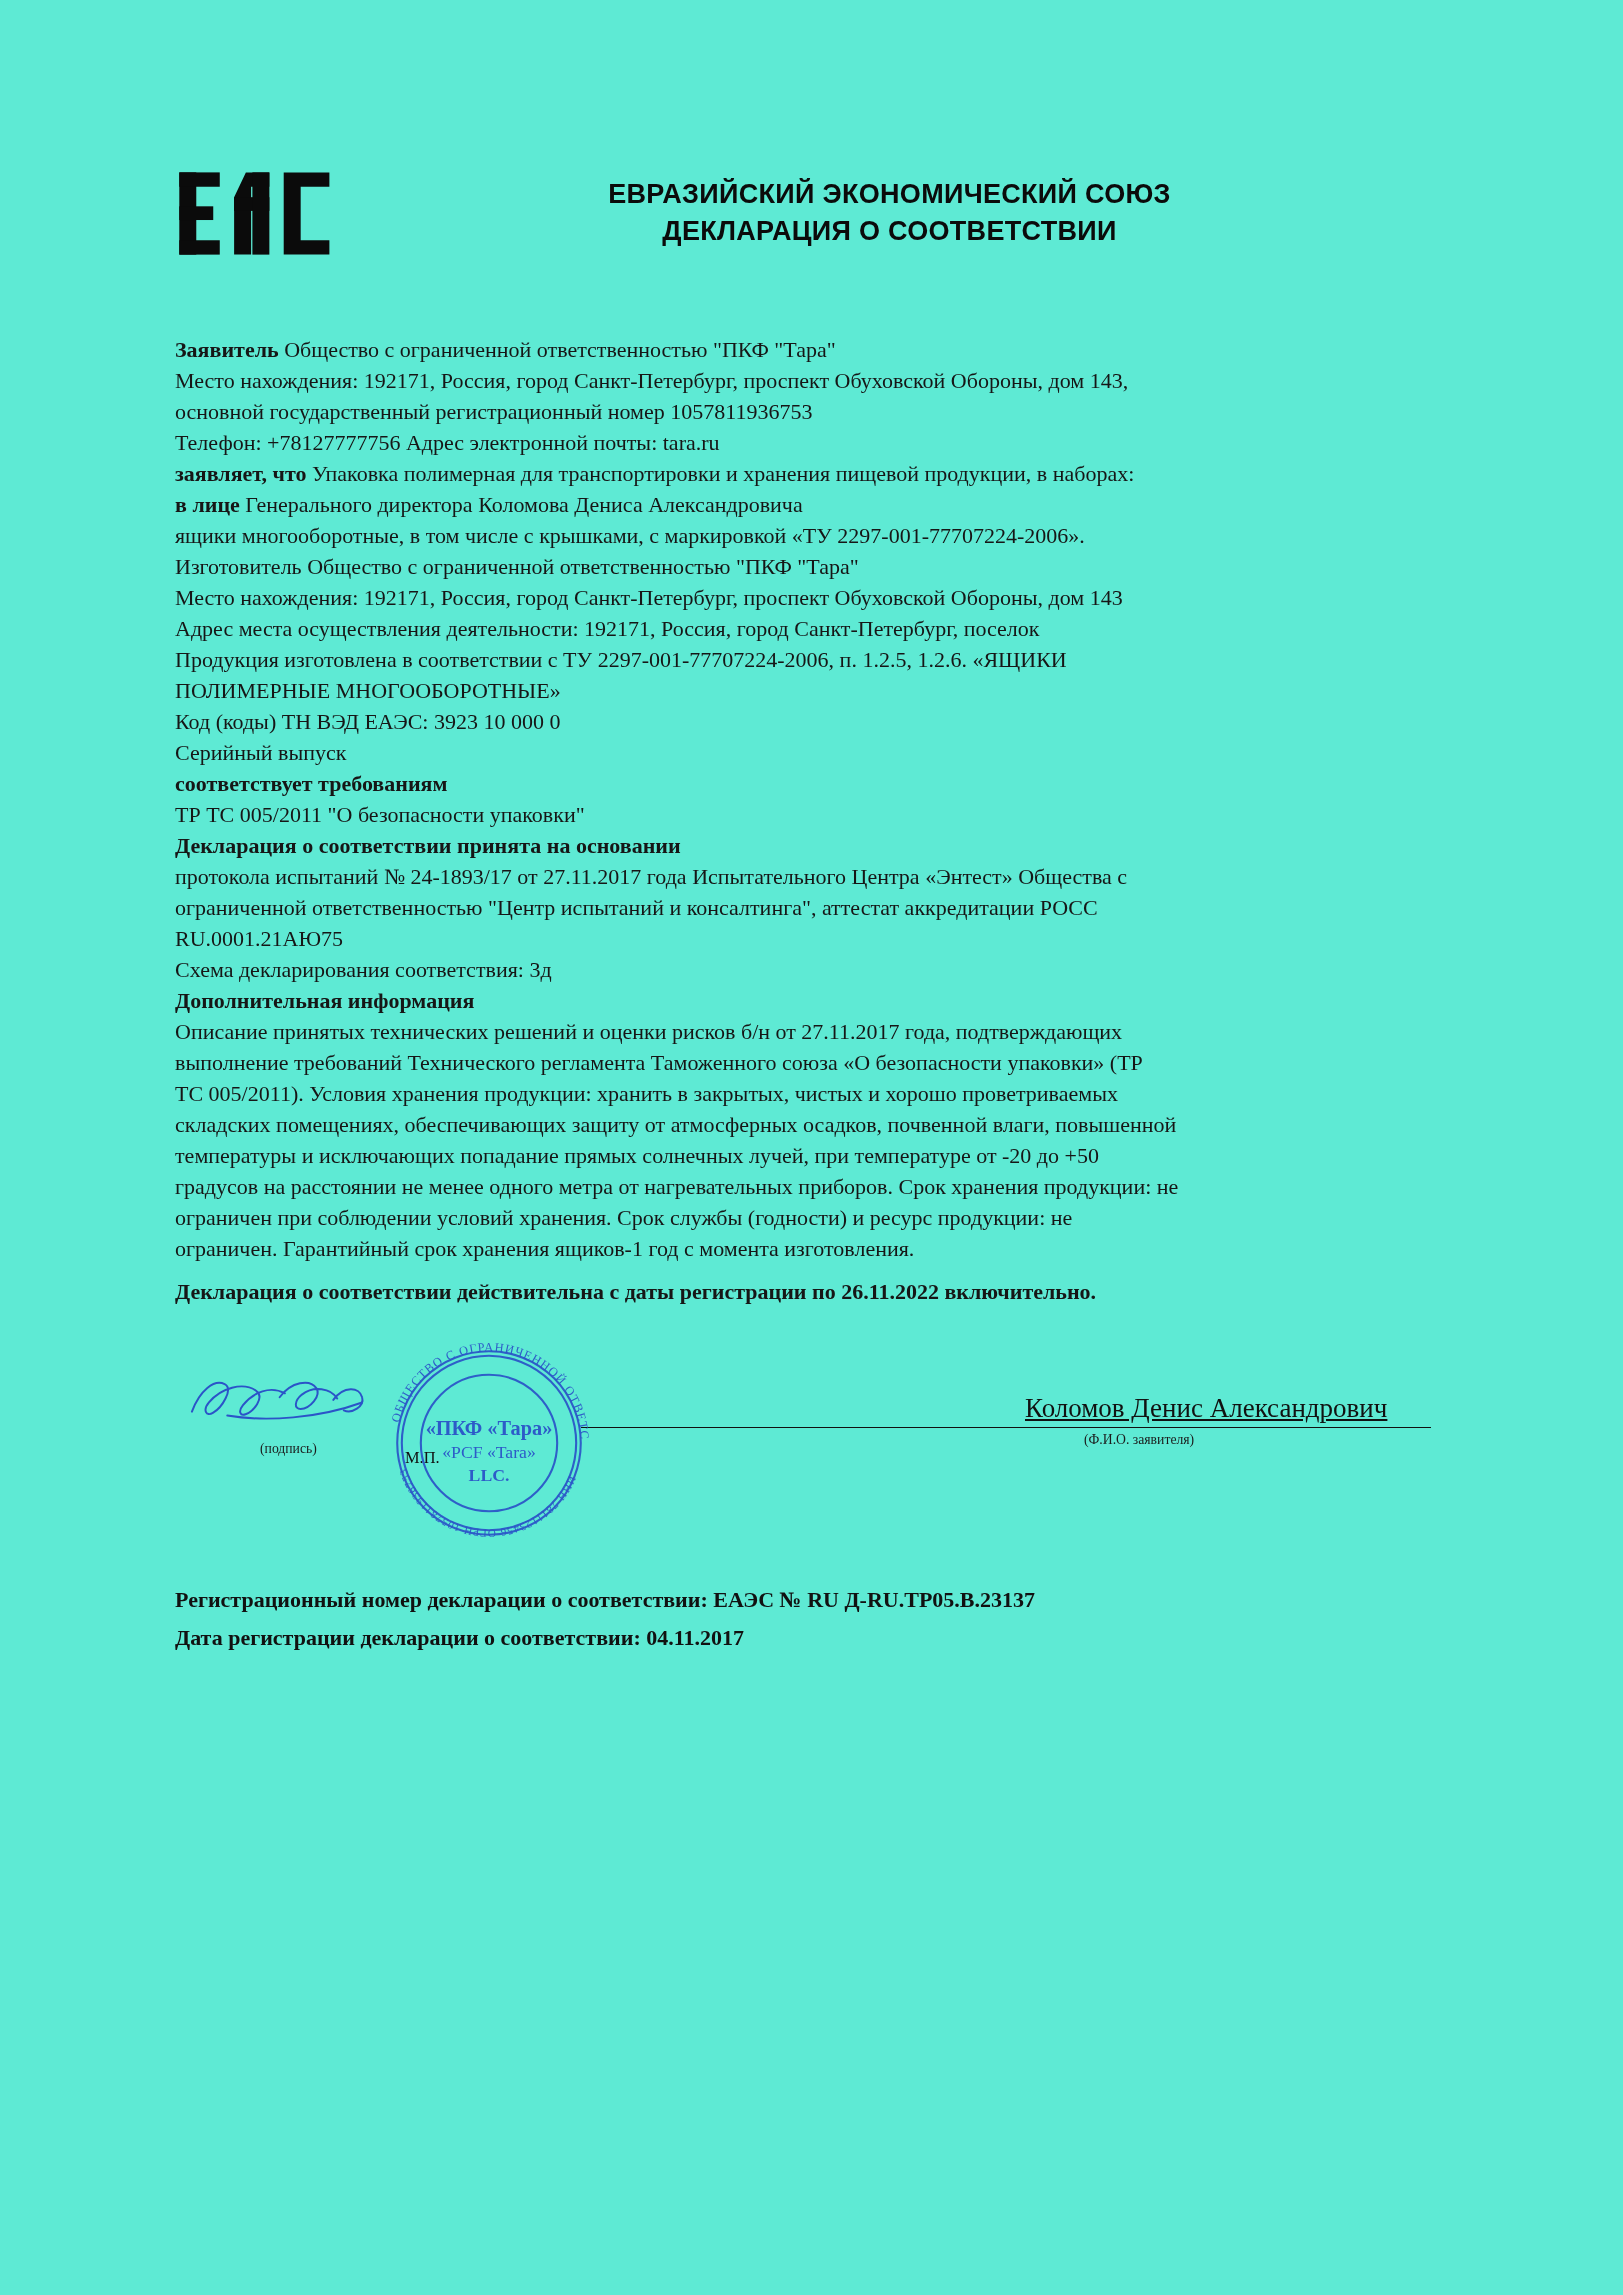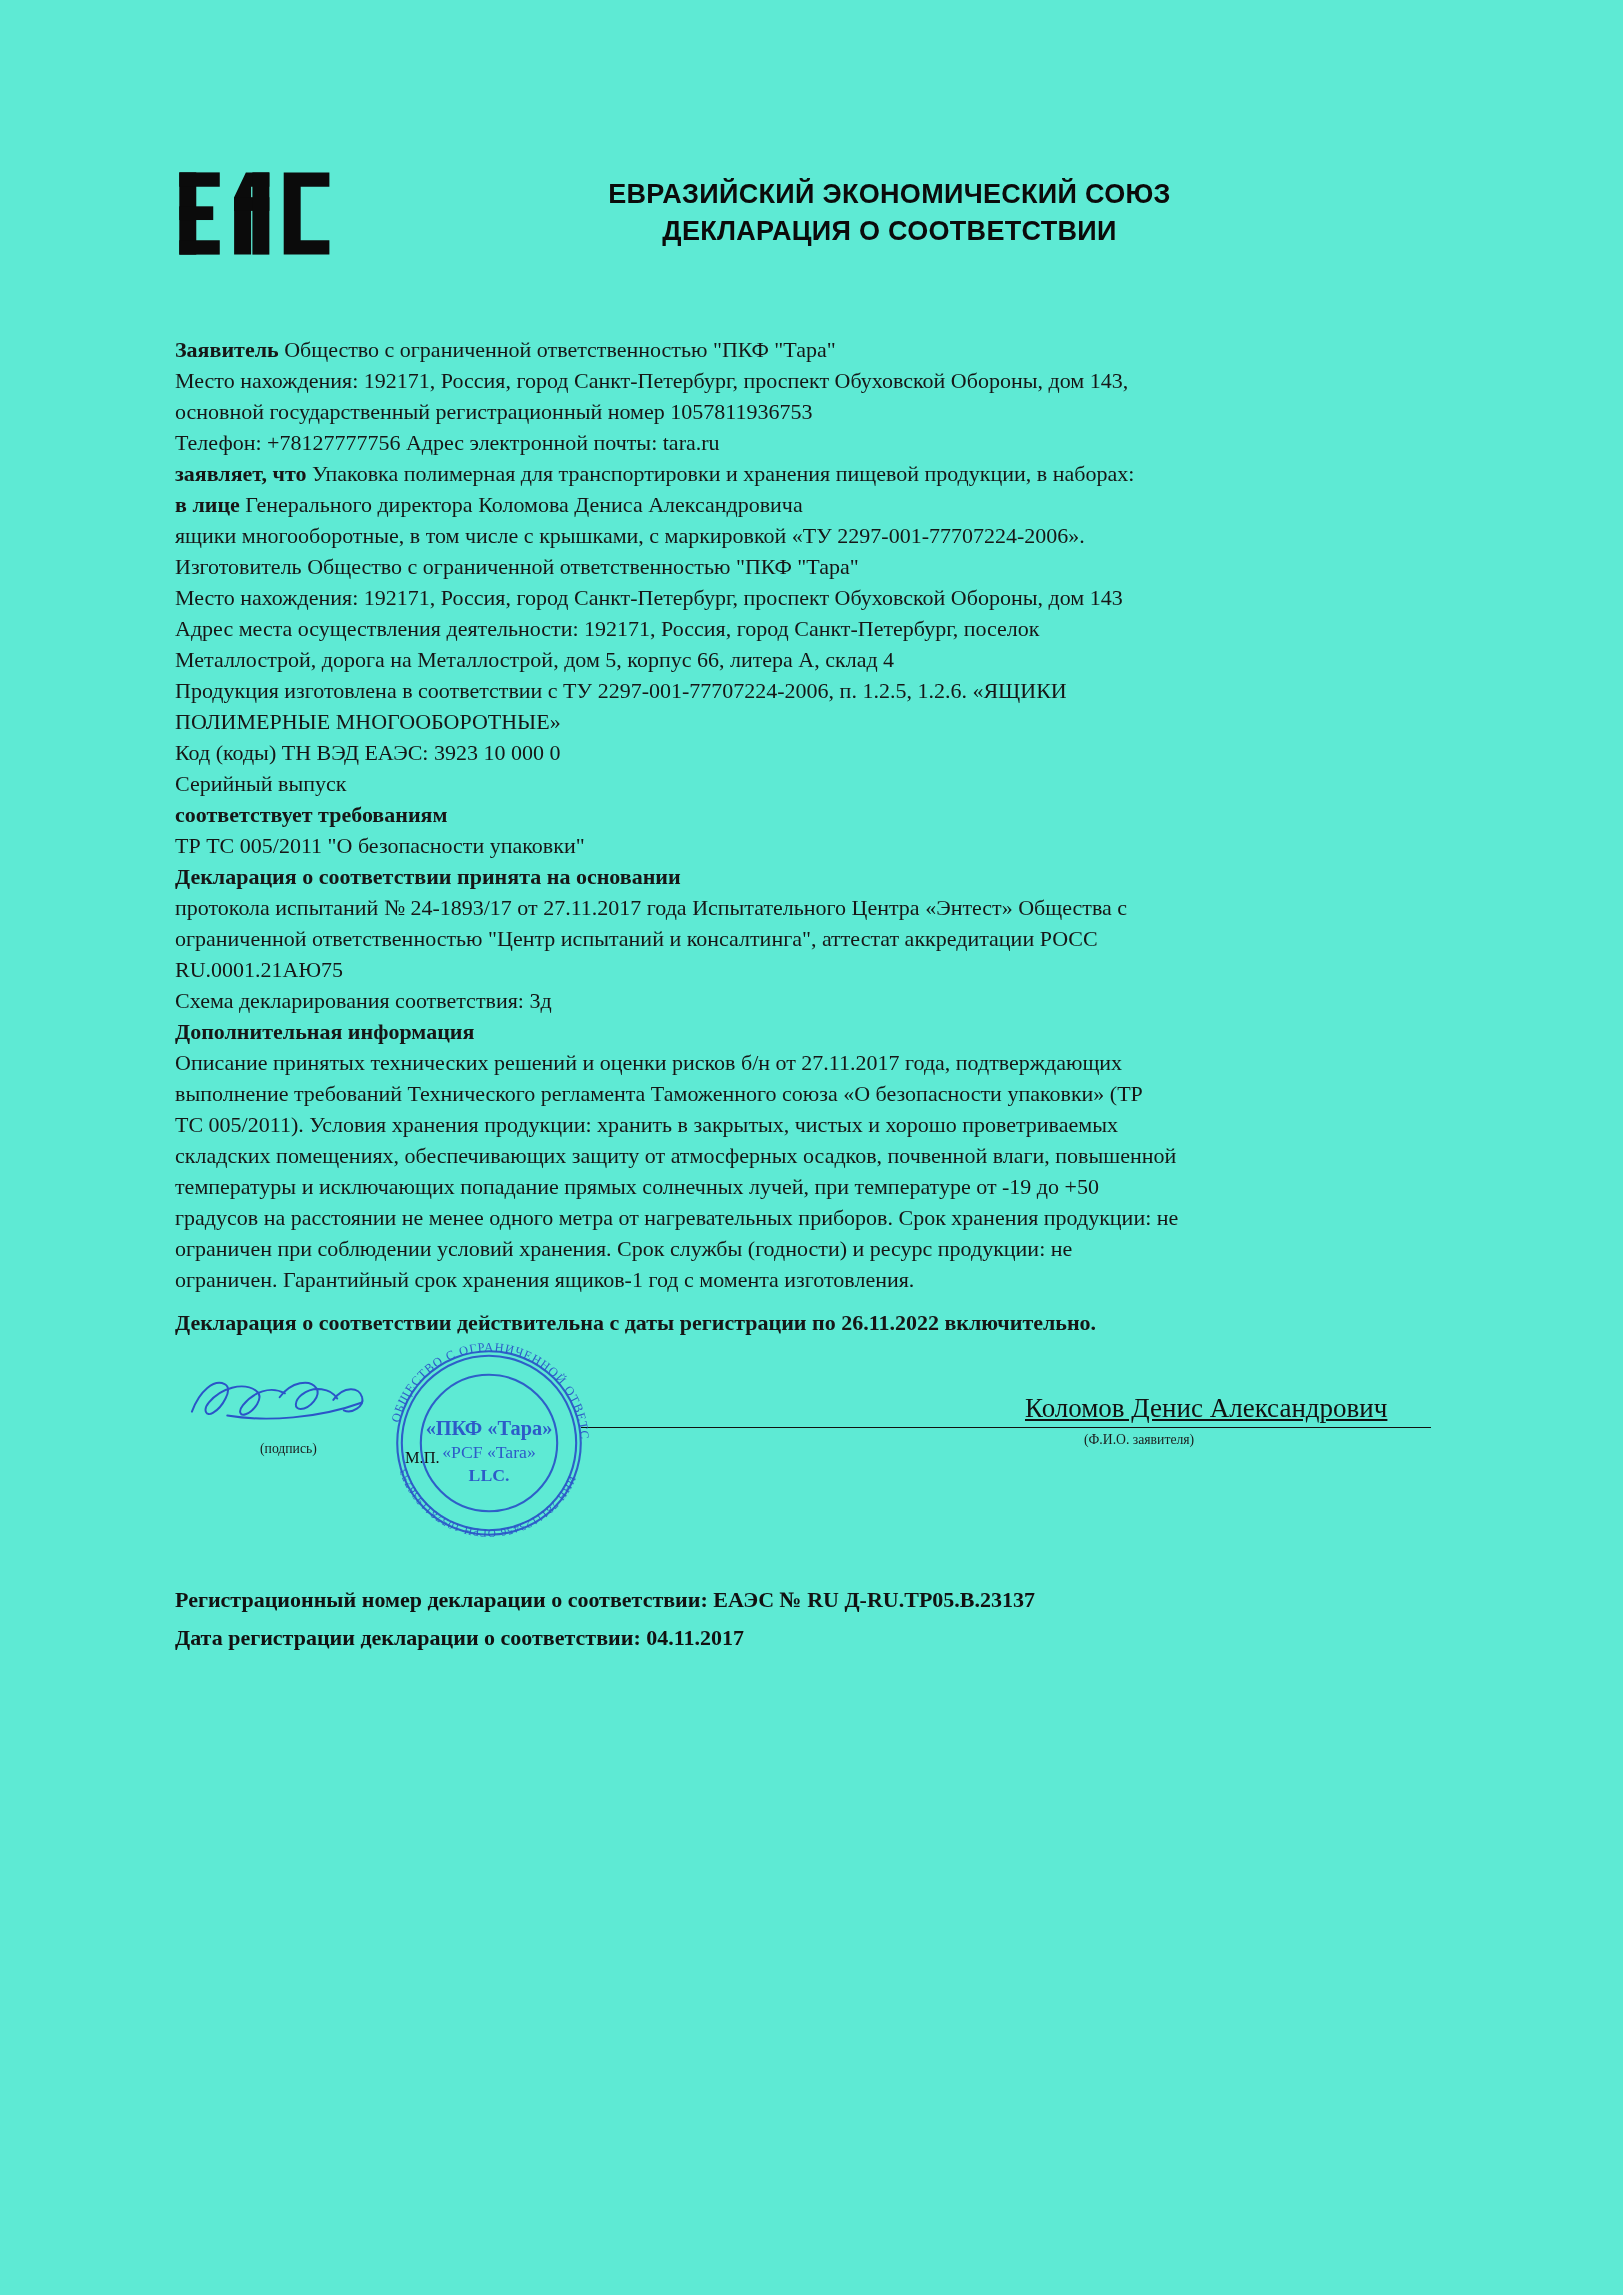--- a/index.html
+++ b/index.html
@@ -186,21 +186,20 @@
     <p>Телефон: +78127777756 Адрес электронной почты: tara.ru</p>
 
     <p><span class="b">заявляет, что</span><span> Упаковка  полимерная для транспортировки и хранения пищевой продукции, в наборах:</span></p>
 
     <p><span class="b">в лице</span><span> Генерального директора Коломова Дениса Александровича</span></p>
     <p>ящики многооборотные, в том числе с крышками, с маркировкой «ТУ 2297-001-77707224-2006».</p>
 
     <p>Изготовитель Общество с ограниченной ответственностью "ПКФ "Тара"</p>
     <p>Место нахождения: 192171, Россия, город Санкт-Петербург, проспект Обуховской Обороны, дом 143</p>
     <p>Адрес места осуществления деятельности: 192171, Россия, город Санкт-Петербург, поселок</p>
-    <p>Металлострой, дорога на Металлострой, дом 5, корпус 66, литера А, склад 4</p>
 
     <p>Продукция изготовлена в соответствии с ТУ 2297-001-77707224-2006, п. 1.2.5, 1.2.6. «ЯЩИКИ</p>
     <p>ПОЛИМЕРНЫЕ МНОГООБОРОТНЫЕ»</p>
 
     <p>Код (коды) ТН ВЭД ЕАЭС: 3923 10 000 0</p>
     <p>Серийный выпуск</p>
 
     <p class="b">соответствует требованиям</p>
     <p>ТР ТС 005/2011 "О безопасности упаковки"</p>
 
@@ -209,21 +208,21 @@
     <p>ограниченной ответственностью "Центр испытаний и консалтинга", аттестат аккредитации РОСС</p>
     <p>RU.0001.21АЮ75</p>
 
     <p>Схема декларирования соответствия: 3д</p>
 
     <p class="b">Дополнительная информация</p>
     <p>Описание принятых технических решений и оценки рисков б/н от 27.11.2017 года, подтверждающих</p>
     <p>выполнение требований Технического регламента Таможенного союза «О безопасности упаковки» (ТР</p>
     <p>ТС 005/2011). Условия хранения продукции: хранить в закрытых, чистых и хорошо проветриваемых</p>
     <p>складских помещениях, обеспечивающих защиту от атмосферных осадков, почвенной влаги, повышенной</p>
-    <p>температуры и исключающих попадание прямых солнечных лучей, при температуре от -19 до +50</p>
+    <p>температуры и исключающих попадание прямых солнечных лучей, при температуре от -20 до +50</p>
     <p>градусов на расстоянии не менее одного метра от нагревательных приборов. Срок хранения продукции: не</p>
     <p>ограничен при соблюдении условий хранения. Срок службы (годности) и ресурс продукции: не</p>
     <p>ограничен. Гарантийный срок хранения ящиков-1 год с момента изготовления.</p>
 
     <p style="height:11.8px"></p>
     <p class="b">Декларация о соответствии действительна с даты регистрации по 26.11.2022  включительно.</p>
   </div>
 
   <div class="sign-area">
 

